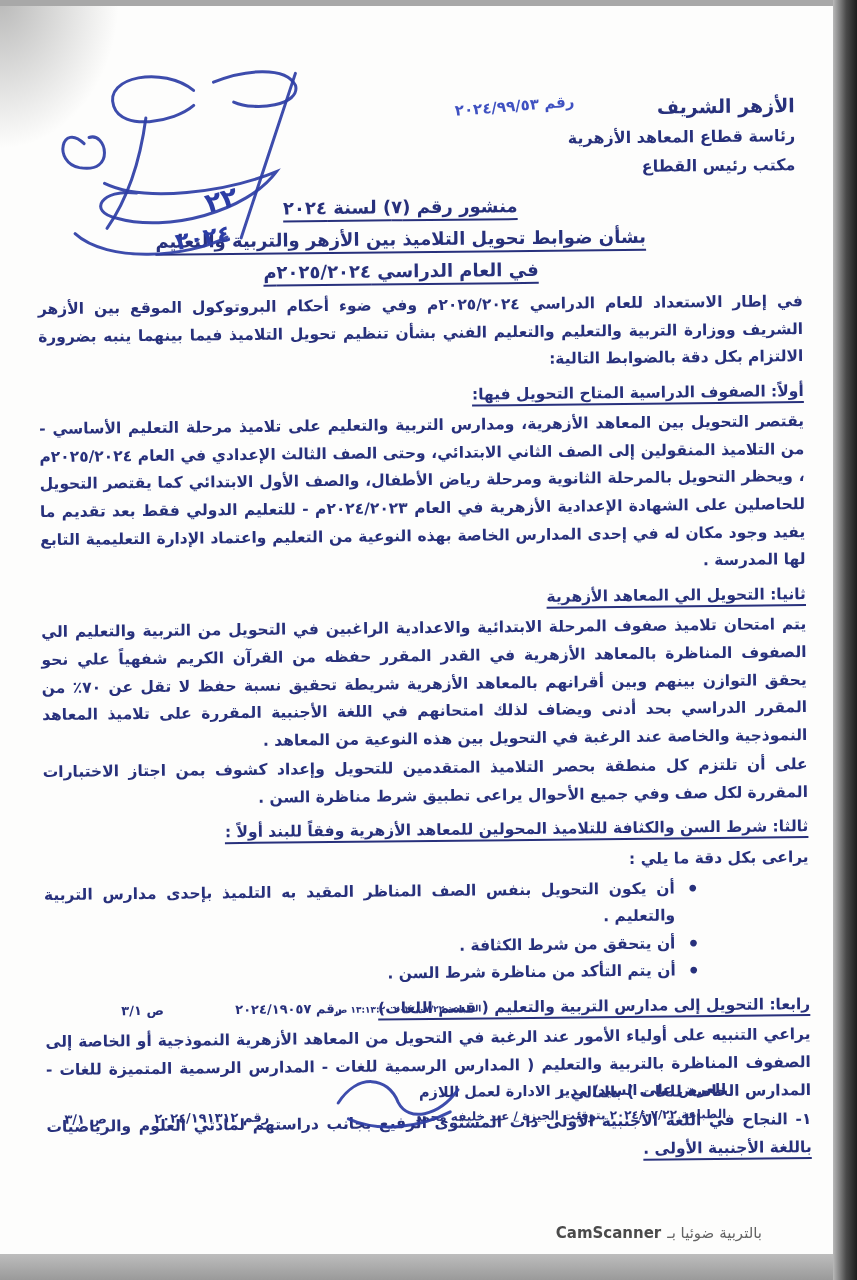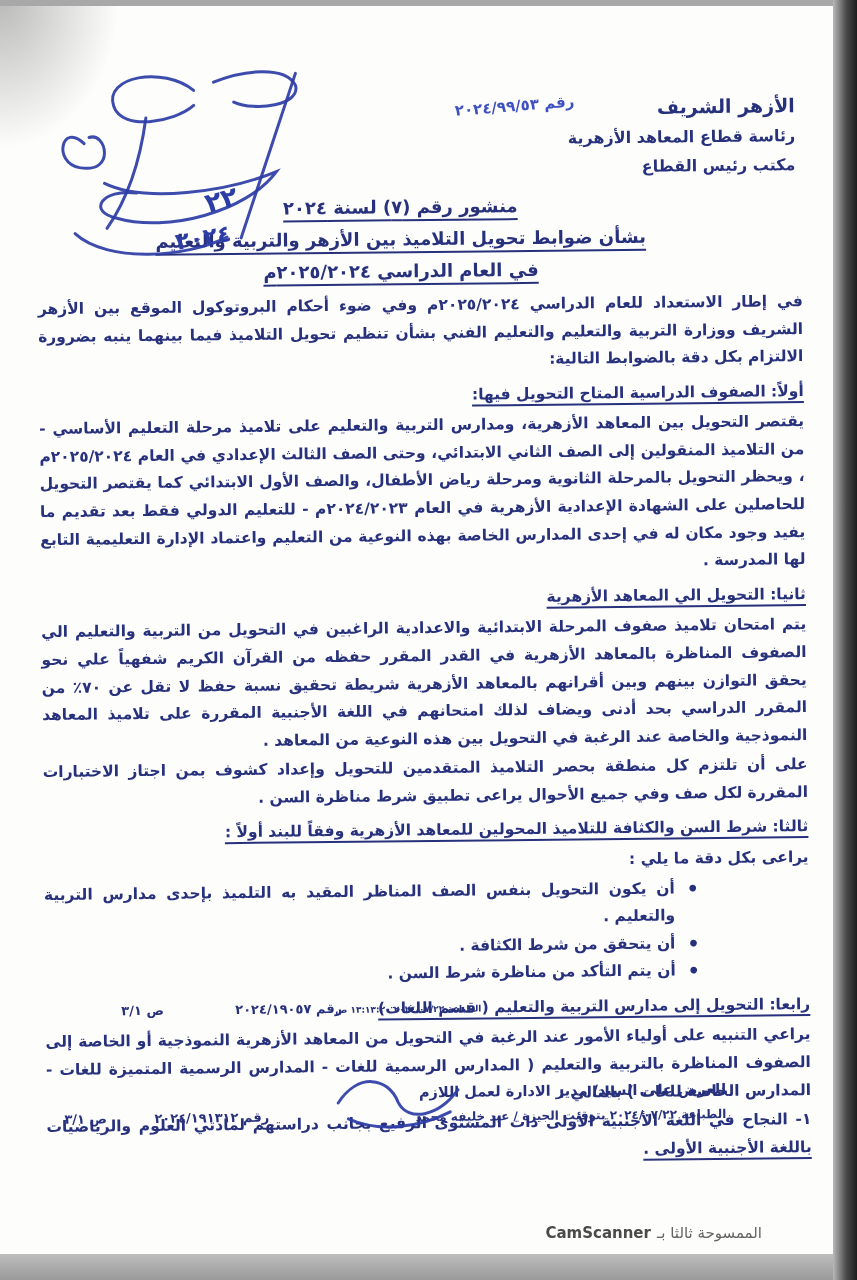--- a/index.html
+++ b/index.html
@@ -146,21 +146,21 @@
     <div class="f-abs f2-page">ص ٣/١</div>
 
     <svg class="hw-bottom" width="140" height="72" viewBox="0 0 140 72">
       <path d="M 10 40 C 30 10, 60 14, 70 40 C 80 60, 110 55, 130 28"></path>
       <path d="M 20 56 C 50 70, 90 66, 122 50"></path>
     </svg>
 
   </div>
 
   <div class="watermark">
-    <span>الممسوحة ثالثا بـ</span>
+    <span>بالتربية ضوئيا بـ</span>
     <span class="latin">CamScanner</span>
   </div>
 
   <div class="edge-top"></div>
   <div class="edge-right"></div>
   <div class="edge-bottom"></div>
 
 </div>
 
 </body></html>

